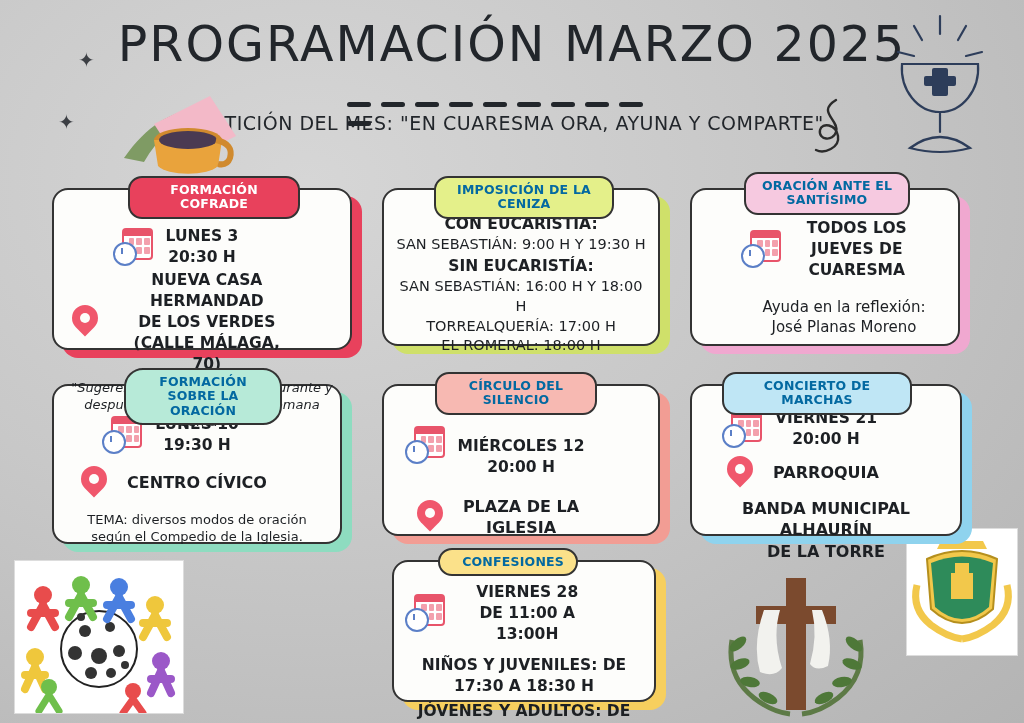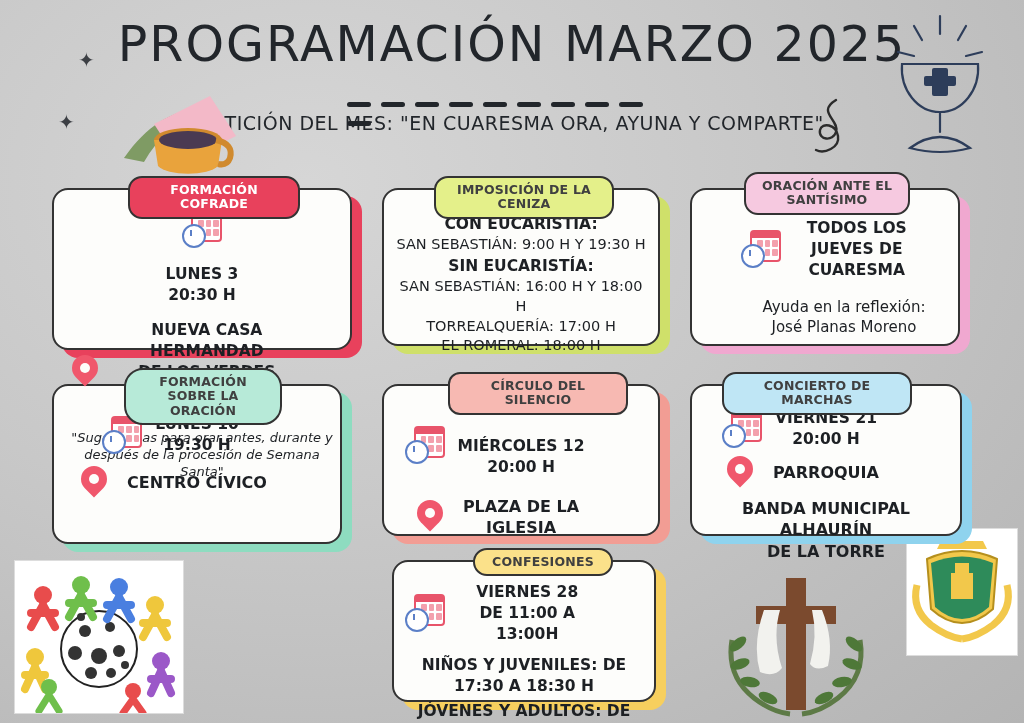--- a/index.html
+++ b/index.html
@@ -71,21 +71,21 @@
     position: absolute;
     border-radius: 16px;
     z-index: 0;
   }
   .badge {
     position: absolute;
     border-radius: 14px;
     border: 2px solid #333;
     font-size: 12.5px;
     font-weight: bold;
-    color: #404040;
+    color: #0369a1;
     padding: 5px 12px;
     box-sizing: border-box;
     text-align: center;
     line-height: 1.15;
     z-index: 5;
     letter-spacing: 0.2px;
   }
   .card-body {
     position: relative;
     z-index: 3;
@@ -279,21 +279,21 @@
     <rect x="70" y="8" width="20" height="132" fill="#7b4a2e"></rect>
     <rect x="40" y="36" width="80" height="18" fill="#7b4a2e"></rect>
     <path d="M48,40 q-12,34 -4,62 q14,6 22,-4 q-10,-30 -2,-58 Z" fill="#f2f2ee"></path>
     <path d="M106,40 q12,30 6,56 q-12,6 -18,-2 q8,-28 2,-54 Z" fill="#f2f2ee"></path>
   </svg>
 
   <div class="card-shadow" style="left:62px; top:196px; width:300px; height:162px; background:#e8415c;"></div>
   <div class="card" style="left:52px; top:188px; width:300px; height:162px;">
     <div class="badge" style="left:74px; top:-14px; width:172px; background:#e8415c; color:#ffffff;">FORMACIÓN COFRADE</div>
     <div class="card-body" style="padding-top:20px;">
-      <div class="row-icon" style="margin-top:0;flex-direction:column;">
+      <div class="row-icon" style="margin-top:16px;">
         <div class="icon-col">
           <div class="cal-icon">
               <div class="cal"></div>
               <div class="dots">
                 <i></i>
                 <i></i>
                 <i></i>
                 <i></i>
                 <i></i>
                 <i></i>
@@ -388,26 +388,27 @@
       <div class="row-icon" style="margin-top:10px;">
         <div class="icon-col">
           <div class="pin-icon">
               <div class="head"></div>
               <div class="hole"></div>
             </div>
         </div>
         <div class="txt-col big">CENTRO CÍVICO</div>
         <div style="width:42px;"></div>
       </div>
+      <div class="note" style="margin-top:12px; padding:0 10px;">TEMA: diversos modos de oración según el Compedio de la Iglesia.</div>
     </div>
   </div>
 
   <div class="card-shadow" style="left:392px; top:392px; width:278px; height:152px; background:#f29d94;"></div>
   <div class="card" style="left:382px; top:384px; width:278px; height:152px;">
-    <div class="badge" style="left:64px; top:-14px; width:180px; background:#f7b9b2;border-radius:12px;">CÍRCULO DEL SILENCIO</div>
+    <div class="badge" style="left:51px; top:-14px; width:162px; background:#f7b9b2;">CÍRCULO DEL SILENCIO</div>
     <div class="card-body" style="padding-top:26px;">
       <div class="row-icon">
         <div class="icon-col">
           <div class="cal-icon">
               <div class="cal"></div>
               <div class="dots">
                 <i></i>
                 <i></i>
                 <i></i>
                 <i></i>
@@ -468,21 +469,21 @@
         <div class="txt-col big">PARROQUIA</div>
         <div style="width:42px;"></div>
       </div>
       <div class="big" style="margin-top:8px; white-space:pre-line;">BANDA MUNICIPAL ALHAURÍN
 DE LA TORRE</div>
     </div>
   </div>
 
   <div class="card-shadow" style="left:402px; top:568px; width:264px; height:142px; background:#f7cf5e;"></div>
   <div class="card" style="left:392px; top:560px; width:264px; height:142px;">
-    <div class="badge" style="left:79px; top:-14px; width:140px; background:#fbe18a;">CONFESIONES</div>
+    <div class="badge" style="left:44px; top:-14px; width:140px; background:#fbe18a;text-align:right;">CONFESIONES</div>
     <div class="card-body" style="padding-top:20px;">
       <div class="row-icon">
         <div class="icon-col">
           <div class="cal-icon">
               <div class="cal"></div>
               <div class="dots">
                 <i></i>
                 <i></i>
                 <i></i>
                 <i></i>

